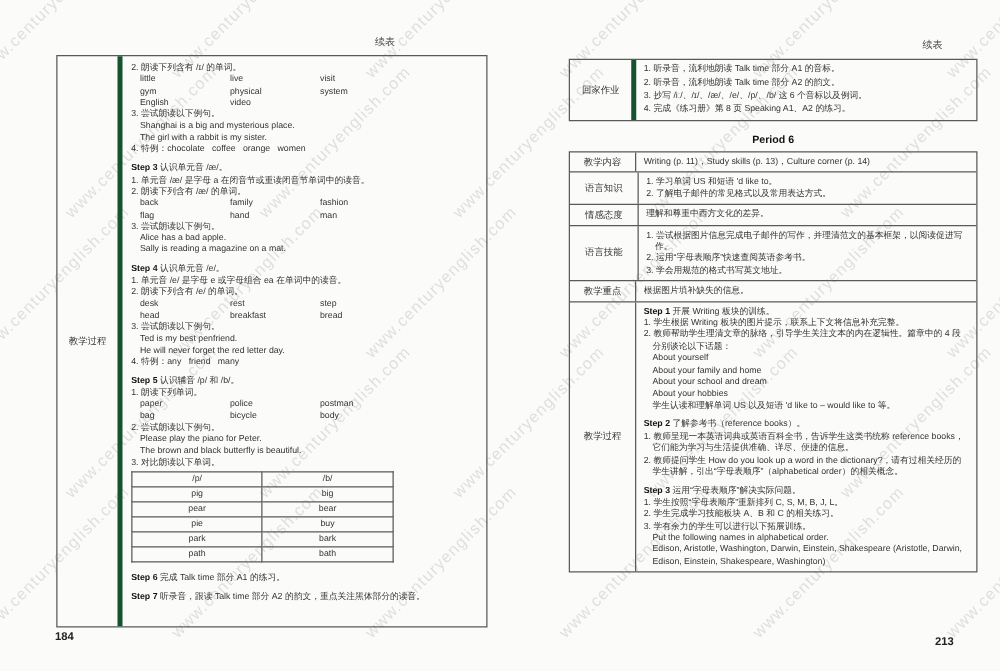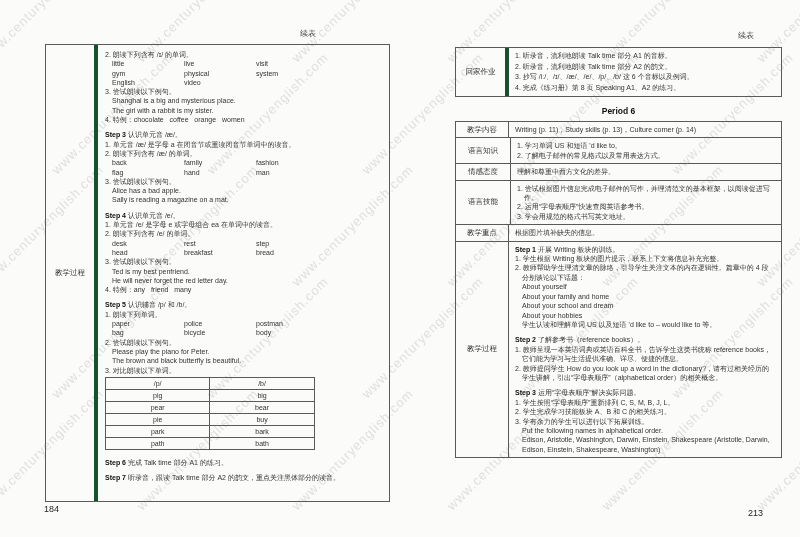--- a/index.html
+++ b/index.html
@@ -4,21 +4,21 @@
 <style>
   *{box-sizing:border-box;margin:0;padding:0}
   html,body{width:800px;height:537px}
   body{background:#fbfbfa;font-family:"Liberation Sans","DejaVu Sans",sans-serif;color:#2e2e2e;position:relative;overflow:hidden}
   #wm{position:absolute;left:0;top:0;width:800px;height:537px;z-index:0;overflow:hidden}
   .wmtext{position:absolute;transform:rotate(-45deg);color:rgba(125,125,125,0.22);font-size:13px;letter-spacing:1px;white-space:nowrap}
   .z{position:absolute;z-index:1}
   .cont-label{position:absolute;z-index:1;font-size:8px;color:#444}
   #left-cont-label{left:300px;top:28px}
   #right-cont-label{left:738px;top:30px}
-  .pagenum{position:absolute;z-index:1;font-size:9px;font-weight:normal;color:#222}
+  .pagenum{position:absolute;z-index:1;font-size:9px;font-weight:bold;color:#222}
   #left-pagenum{left:44px;top:504px}
   #right-pagenum{left:748px;top:508px}
 
   
   #left-table{left:45px;top:44px;width:345px;height:458px;border:1px solid #5a5a5a;display:flex}
   .label-cell{width:52px;border-right:4px solid #14532d;display:flex;align-items:center;justify-content:center;font-size:7.5px;color:#333;flex:none;text-align:center}
   #left-content{flex:1;padding:5px 8px 3px 7px}
 
   .line{font-size:7px;line-height:9.3px;white-space:pre-wrap;color:#333}
   .line b{font-weight:bold;color:#111}

